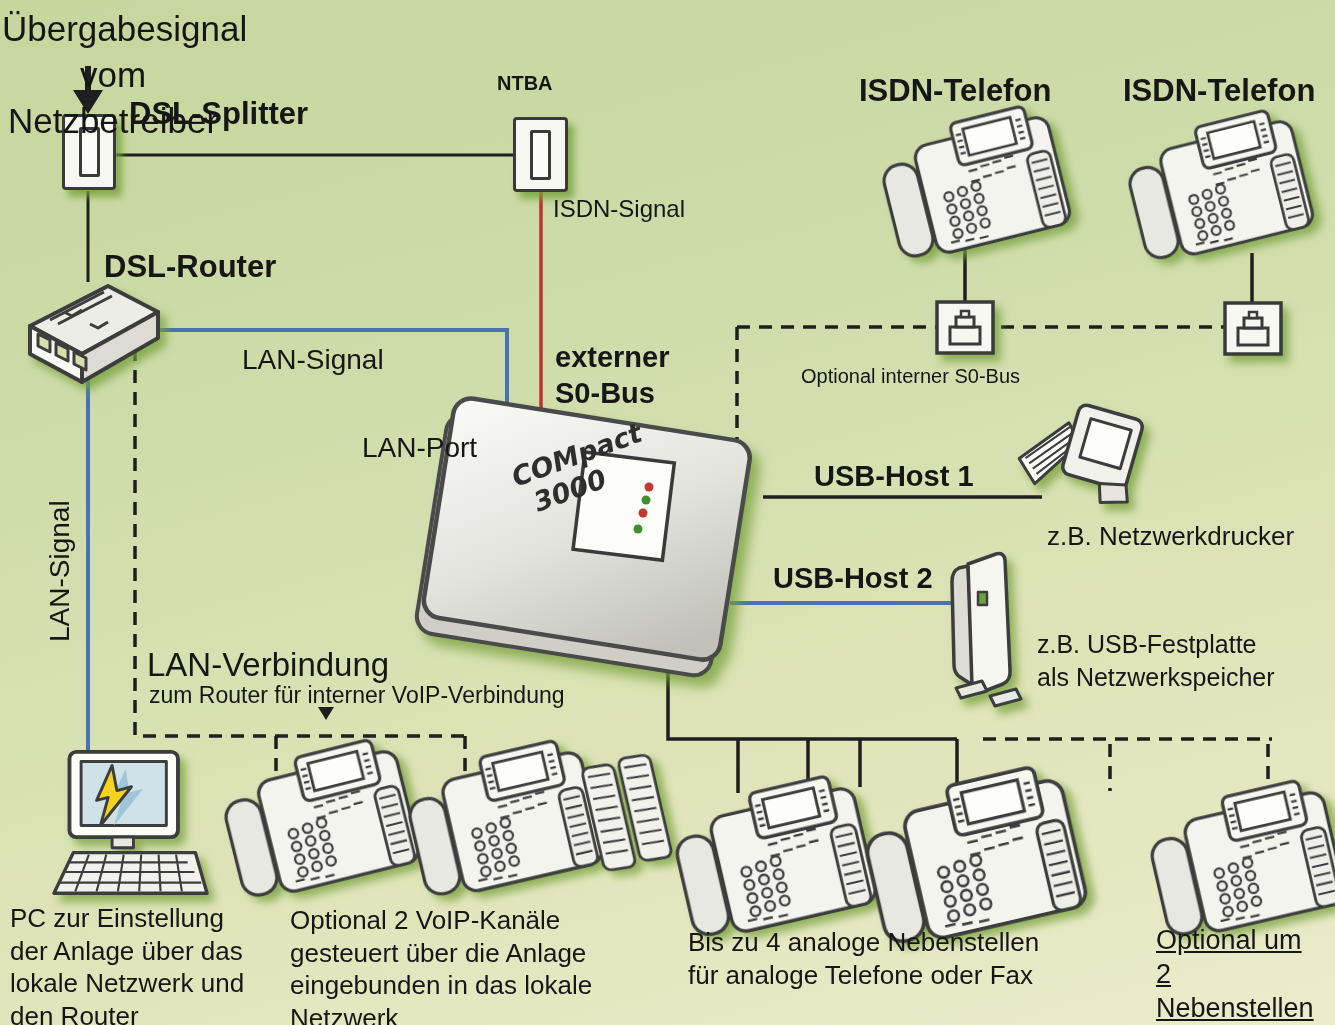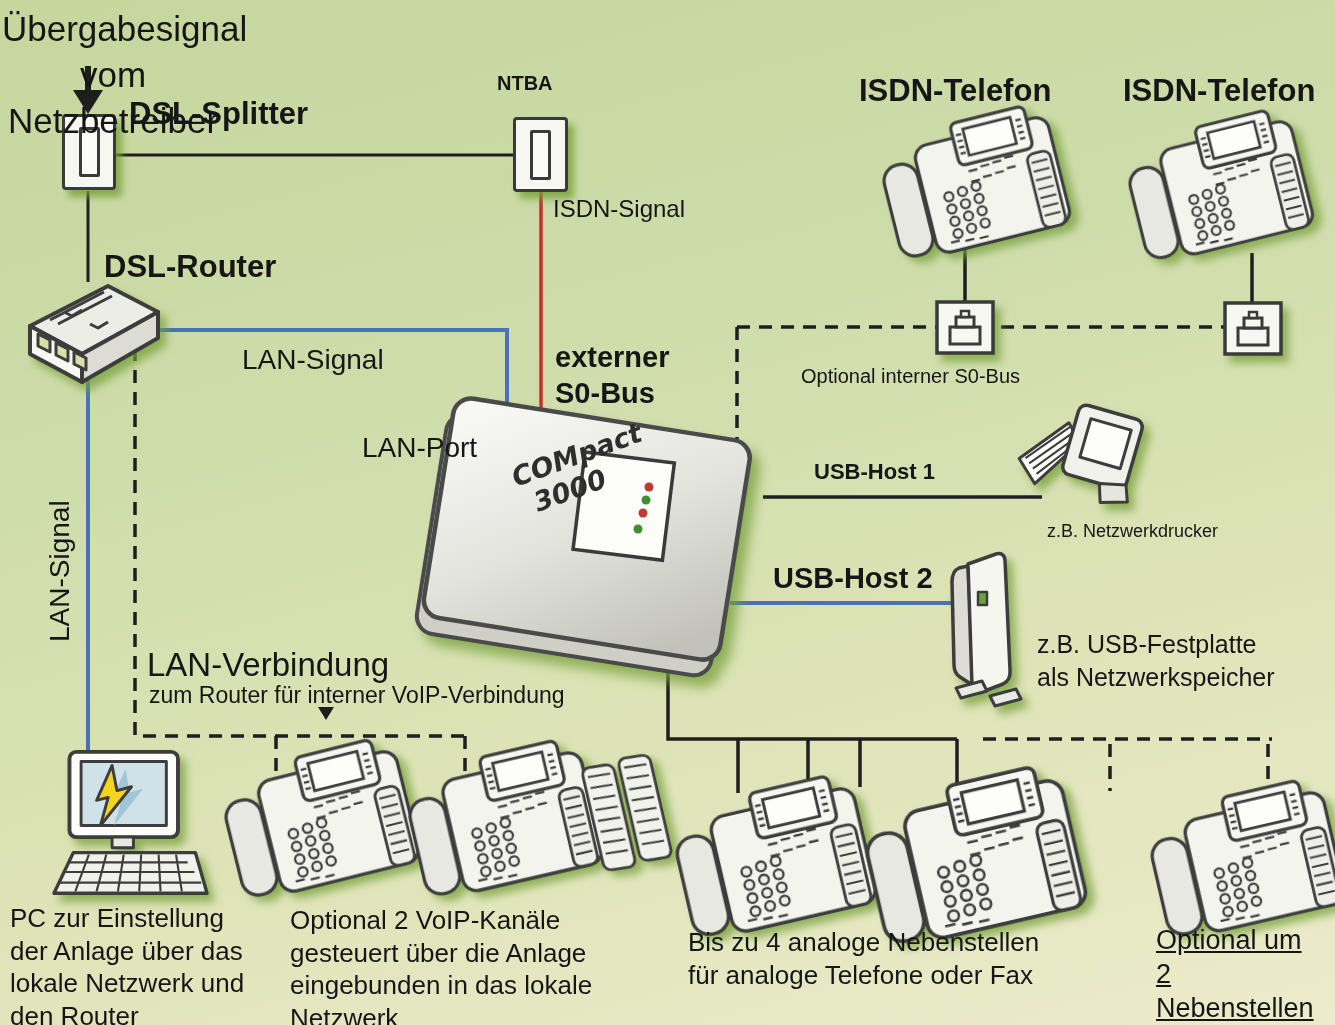--- a/index.html
+++ b/index.html
@@ -275,25 +275,25 @@
   <div class="lbl" style="left:362px;top:430px;font-size:28px;">LAN-Port</div>
 
   <div class="vlabel">LAN-Signal</div>
 
   <div class="lbl b" style="left:859px;top:72px;font-size:31px;">ISDN-Telefon</div>
 
   <div class="lbl b" style="left:1123px;top:72px;font-size:31px;">ISDN-Telefon</div>
 
   <div class="lbl" style="left:762px;top:364px;font-size:20px;margin-left:39px;">Optional interner S0-Bus</div>
 
-  <div class="lbl b" style="left:814px;top:458px;font-size:22px;">USB-Host 1</div>
+  <div class="lbl b" style="left:814px;top:458px;font-size:29px;">USB-Host 1</div>
 
   <div class="lbl b" style="left:773px;top:560px;font-size:29px;text-align:right;">USB-Host 2</div>
 
-  <div class="lbl" style="left:1047px;top:520px;font-size:18px;">z.B. Netzwerkdrucker</div>
+  <div class="lbl" style="left:1047px;top:520px;font-size:26px;">z.B. Netzwerkdrucker</div>
 
   <div class="lbl" style="left:1037px;top:628px;font-size:25px;line-height:1.3;">z.B. USB-Festplatte
 als Netzwerkspeicher</div>
 
   <div class="lbl" style="left:147px;top:644px;font-size:33px;">LAN-Verbindung</div>
 
   <div class="lbl" style="left:149px;top:681px;font-size:23px;">zum Router für interner VoIP-Verbindung</div>
 
   <div class="lbl" style="left:10px;top:902px;font-size:26px;line-height:1.25;">PC zur Einstellung
 der Anlage über das

